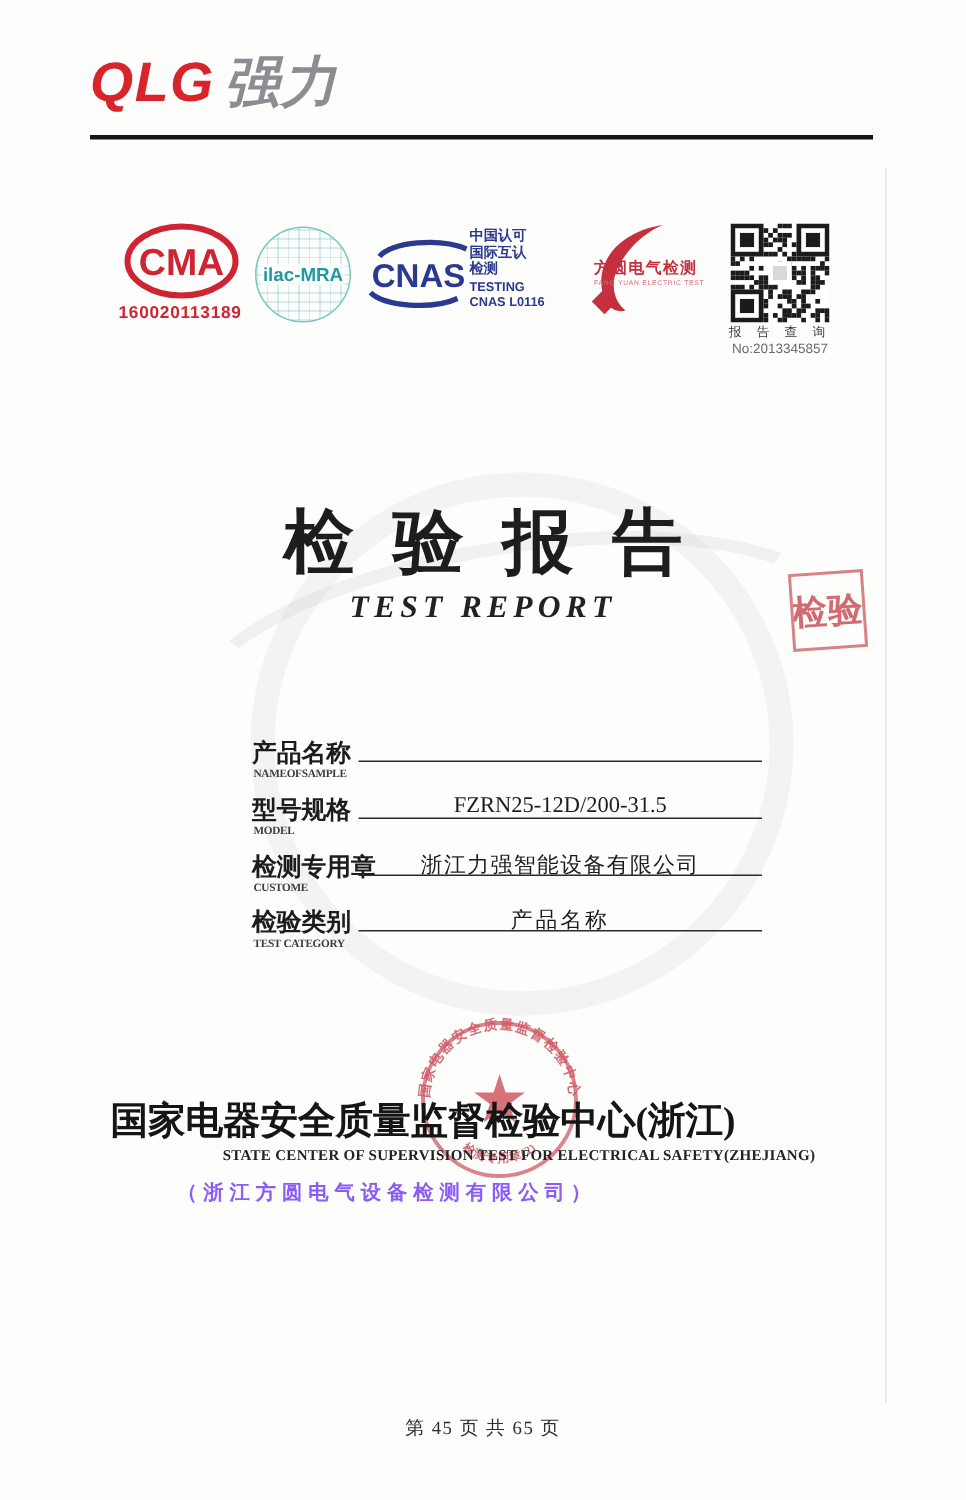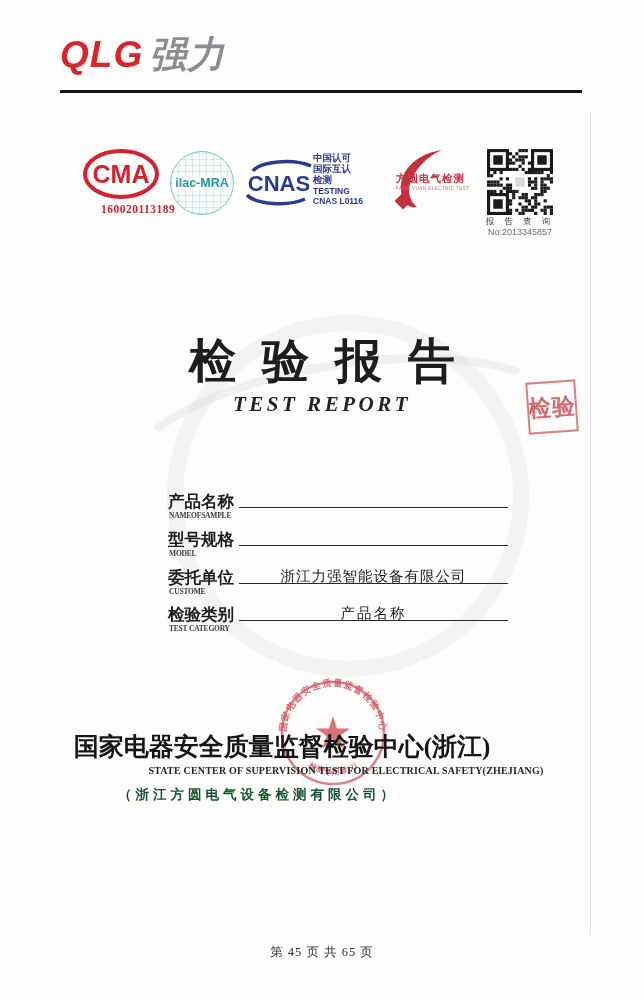--- a/index.html
+++ b/index.html
@@ -17,22 +17,22 @@
 
   
   .wm-circle{left:167px;top:315px;width:330px;height:330px;border-radius:50%;
              border:16px solid rgba(205,212,206,0.22);}
   .wm-swoosh{left:120px;top:360px;width:430px;height:150px;border-radius:50%;
              border:9px solid transparent;border-top-color:rgba(205,210,206,0.28);
              transform:rotate(-9deg);}
 
   
   .cma{left:82px;top:148px;}
-  .cma-num{left:79px;top:203px;color:#cf2433;font-family:Liberation Serif, serif;
-           font-weight:bold;font-size:11.5px;letter-spacing:0.5px;margin-left:22px;}
+  .cma-num{left:79px;top:203px;color:#cf2433;font-family:Liberation Sans, sans-serif;
+           font-weight:bold;font-size:11.5px;letter-spacing:0.5px;}
   .ilac{left:170px;top:151px;width:62px;height:62px;border-radius:50%;
         border:1px solid #79c5c3;
         background:
           repeating-linear-gradient(0deg, rgba(121,197,195,.30) 0 1px, transparent 1px 6px),
           repeating-linear-gradient(90deg, rgba(121,197,195,.30) 0 1px, transparent 1px 7px);
         display:flex;align-items:center;justify-content:center;}
   .ilac span{color:#2398a3;font-family:"Liberation Sans",sans-serif;font-weight:bold;
              font-size:12.5px;background:rgba(255,255,255,.75);padding:0 1px;}
   .cnas{left:245px;top:157px;}
   .cnas-txt{left:313px;top:152px;color:#2b3a8f;font-family:"Liberation Sans",sans-serif;
@@ -72,21 +72,21 @@
   .f-sub{position:absolute;left:1px;top:20px;font-size:7.5px;font-weight:bold;color:#3c3c3c;
          letter-spacing:-0.2px;}
 
   
   .seal{left:278px;top:678px;width:110px;height:110px;opacity:.9;}
   .issuer-zh{left:0;top:730px;width:564px;text-align:center;font-size:25px;font-weight:bold;
              color:#151515;z-index:3;}
   .issuer-en{left:0;top:765px;width:644px;text-align:center;font-size:10px;font-weight:bold;
              letter-spacing:0.2px;color:#222;z-index:3;margin-left:24px;}
   .issuer-sub{left:0;top:786px;width:516px;text-align:center;font-size:13.5px;font-weight:600;
-              letter-spacing:4px;color:#14532d;z-index:3;}
+              letter-spacing:4px;color:#8b5cf6;z-index:3;}
 
   
   .footer{left:0;top:944px;width:644px;text-align:center;font-size:12.5px;color:#2e2e2e;
           letter-spacing:1px;}
 </style>
 </head>
 <body>
 
 <div class="abs brand">
   <span class="qlg">QLG</span><span class="qiangli">强力</span>
@@ -286,24 +286,25 @@
 </div>
 
 <div class="form-row" style="top:491px;">
   <span class="f-label">产品名称</span>
   <span class="f-line"></span>
   <span class="f-sub">NAMEOFSAMPLE</span>
 </div>
 <div class="form-row" style="top:529px;">
   <span class="f-label">型号规格</span>
   <span class="f-line"></span>
+  <span class="f-value" style="font-size:15px;font-family:'Liberation Serif',serif;">FZRN25-12D/200-31.5</span>
   <span class="f-sub">MODEL</span>
 </div>
 <div class="form-row" style="top:567px;">
-  <span class="f-label">委托单位</span>
+  <span class="f-label">检测专用章</span>
   <span class="f-line"></span>
   <span class="f-value" style="font-size:14.5px;letter-spacing:1px;">浙江力强智能设备有限公司</span>
   <span class="f-sub">CUSTOME</span>
 </div>
 <div class="form-row" style="top:604px;">
   <span class="f-label">检验类别</span>
   <span class="f-line"></span>
   <span class="f-value" style="font-size:14.5px;letter-spacing:2px;">产品名称</span>
   <span class="f-sub">TEST CATEGORY</span>
 </div>

